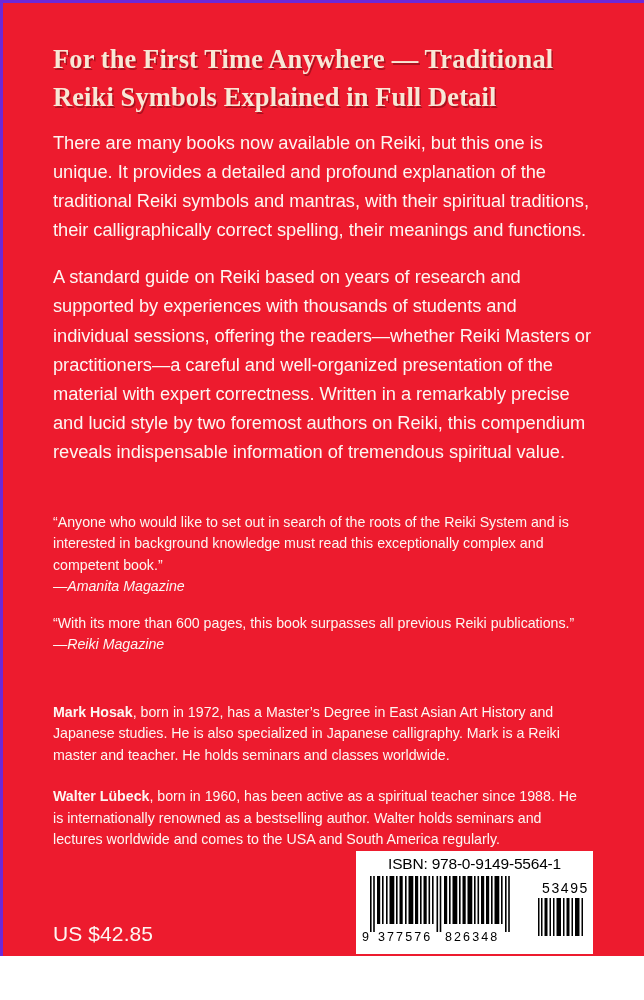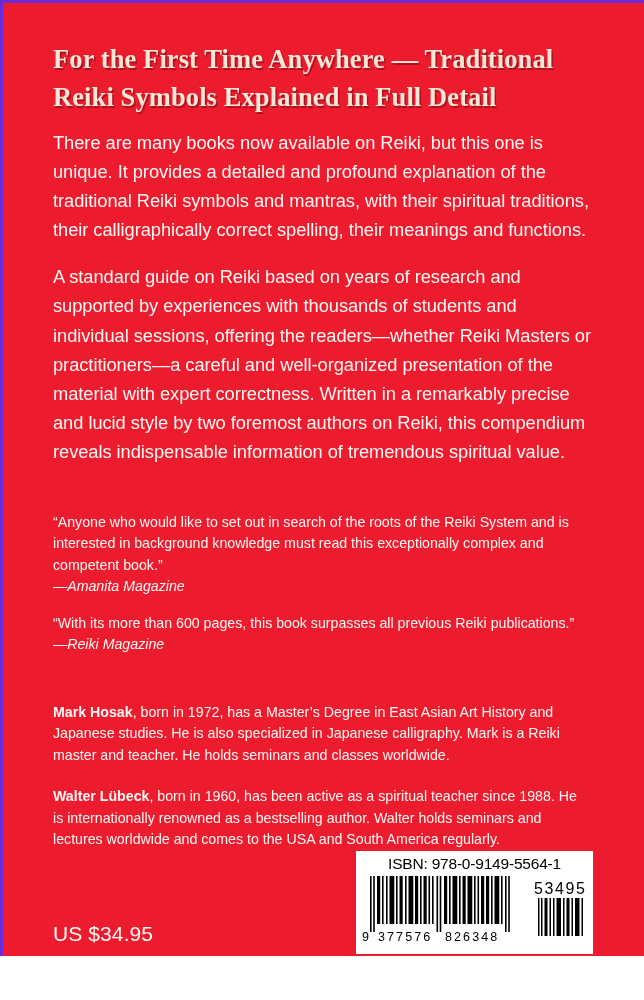--- a/index.html
+++ b/index.html
@@ -146,22 +146,22 @@
     left: 182px;
     top: 47px;
     width: 47px;
     height: 38px;
   }
   .addon-digits {
     position: absolute;
     left: 178px;
     top: 29px;
     width: 55px;
-    text-align: left;
-    font-size: 16px;
+    text-align: right;
+    font-size: 14px;
     letter-spacing: 1.6px;
     color: #000000;
   }
   .bc-digits {
     position: absolute;
     left: 6px;
     top: 79px;
     width: 156px;
     font-size: 12.5px;
     color: #000000;
@@ -202,21 +202,21 @@
         <span class="q-attrib-right">—Reiki Magazine</span>
       </p>
 
     </div>
 
     <div class="bios">
       <p class="bio"><span class="bio-name">Mark Hosak</span><span>, born in 1972, has a Master’s Degree in East Asian Art History and Japanese studies. He is also specialized in Japanese calligraphy. Mark is a Reiki master and teacher. He holds seminars and classes worldwide.</span></p>
       <p class="bio"><span class="bio-name">Walter Lübeck</span><span>, born in 1960, has been active as a spiritual teacher since 1988. He is internationally renowned as a bestselling author. Walter holds seminars and lectures worldwide and comes to the USA and South America regularly.</span></p>
     </div>
 
-    <div class="price">US $34.95</div>
+    <div class="price">US $42.85</div>
 
     <div class="barcode-panel">
 
       <div class="isbn-text">ISBN: 978-0-9149-5564-1</div>
 
       <svg class="bc-main" viewBox="0 0 142 56" preserveAspectRatio="none">
         <rect x="0" y="0" width="1.6" height="56" fill="#000"></rect>
         <rect x="3.2" y="0" width="1.6" height="56" fill="#000"></rect>
         <rect x="7" y="0" width="3.2" height="48" fill="#000"></rect>
         <rect x="12" y="0" width="1.6" height="48" fill="#000"></rect>

